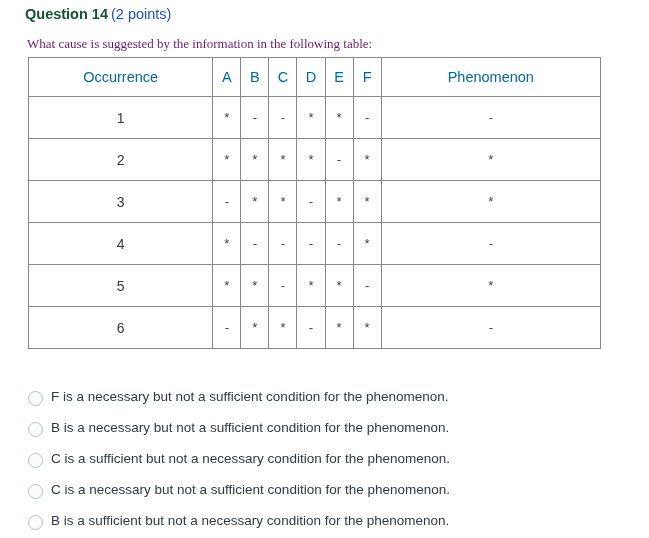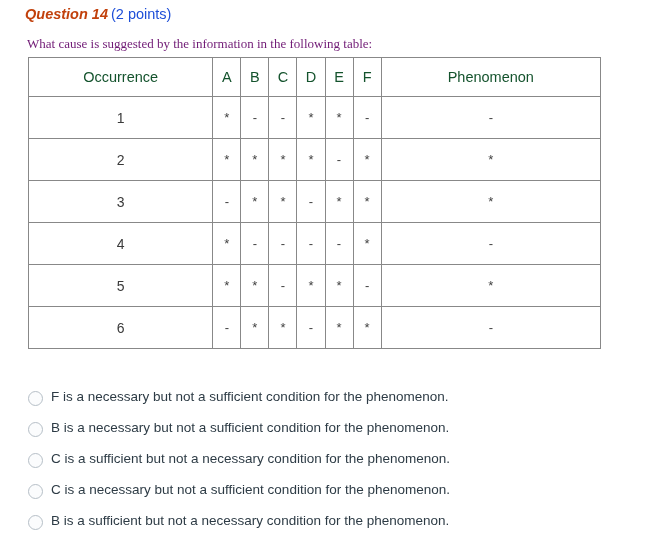--- a/index.html
+++ b/index.html
@@ -20,22 +20,21 @@
   #question-header {
     position: absolute;
     left: 25px;
     top: 5px;
     font-size: 14.5px;
     line-height: 18px;
     white-space: nowrap;
   }
   #question-header .q-title {
     font-weight: bold;
-    color: #c2410c;
-    font-style: italic;
+    color: #14532d;
   }
   #question-header .q-points {
     font-weight: normal;
     color: #1d4ed8;
     margin-left: 3px;
   }
 
   
   #question-prompt {
     position: absolute;
@@ -65,21 +64,21 @@
     text-align: center;
     vertical-align: middle;
     font-size: 14px;
     font-weight: normal;
     color: #3a3a3a;
     padding: 0;
   }
   #evidence-table thead th {
     height: 38px;
     font-size: 14.5px;
-    color: #14532d;
+    color: #0369a1;
   }
   #evidence-table tbody td {
     height: 41px;
   }
   #evidence-table .col-occurrence { width: 184px; }
   #evidence-table .col-letter { width: 28px; }
   #evidence-table .col-phenomenon { width: 219px; }
 
   #evidence-table tbody td.mark {
     font-size: 13px;

